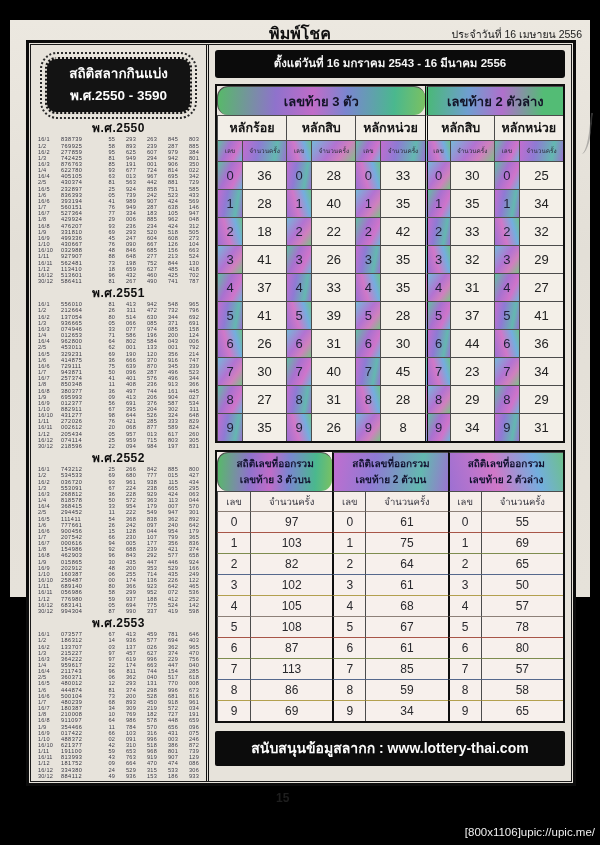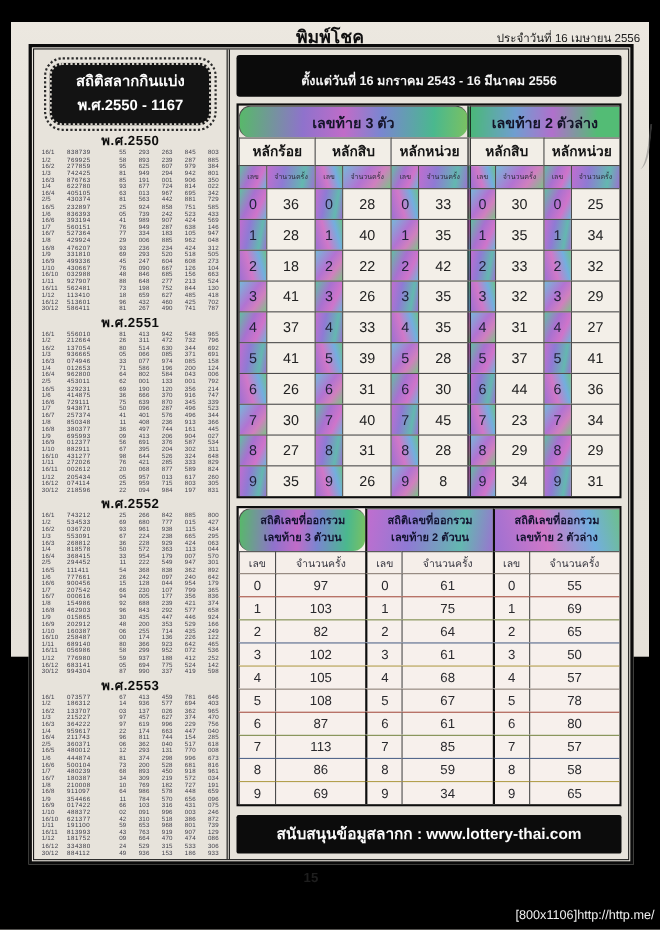--- a/index.html
+++ b/index.html
@@ -32,21 +32,21 @@
   .draw-row{display:grid;grid-template-columns:23px 40px 17px 21px 21px 21px 21px;
     font-size:5.6px;line-height:6.15px;color:#3b3b47;}
   .draw-row .c{text-align:right;padding-right:3px;letter-spacing:.2px;}
   .draw-row .c0{text-align:left;padding-right:0;}
   .draw-row .c1{text-align:left;letter-spacing:.45px;color:#33333f;}
   
   .right-col{flex:1;padding:4px 6px 0 6px;min-width:0;}
   .analysis-header{background:#0b0b0b;border-radius:3px;color:#f4f4f4;text-align:center;
     padding:3px 2px 6px;margin:1px 0 6px;}
   .analysis-title{font-size:19px;font-weight:bold;line-height:1.3;}
-  .analysis-subtitle{font-size:11.5px;font-weight:bold;margin-top:11px;}
+  .analysis-subtitle{font-size:11.5px;font-weight:bold;margin-top:1px;}
   .upper-table{display:grid;grid-template-columns:25px 1fr 25px 1fr 25px 1fr 25px 1fr 25px 1fr;
     border:2px solid #0e0e0e;background:#e9e5dd;}
   .lower-table{display:grid;grid-template-columns:33px 1fr 33px 1fr 33px 1fr;
     border:2px solid #0e0e0e;margin-top:7px;background:#f6efeb;}
   .cell{box-sizing:border-box;border-left:1px solid #4c4c4c;border-top:1px solid #4c4c4c;
     display:flex;align-items:center;justify-content:center;min-width:0;}
   .span6{grid-column:span 6;} .span4{grid-column:span 4;} .span2{grid-column:span 2;}
   .gdiv{border-left:3px double #0e0e0e;} .gdiv2{border-left:2px solid #0e0e0e;}
   .ugh{height:29px;font-weight:bold;font-size:13px;color:#141428;}
   .uph{height:25px;background:#f2eee7;font-weight:bold;font-size:12.5px;color:#141414;}
@@ -79,21 +79,21 @@
   <div class="page-header-title">พิมพ์โชค</div>
   <div class="issue-date">ประจำวันที่ 16 เมษายน 2556</div>
 
   <div class="main-box">
     <div class="box-inner">
 
       <div class="left-col">
         <div class="badge-outer">
           <div class="badge-inner">
             <div class="badge-line">สถิติสลากกินแบ่ง</div>
-            <div class="badge-line">พ.ศ.2550 - 1167</div>
+            <div class="badge-line">พ.ศ.2550 - 3590</div>
           </div>
         </div>
         <div>
             <div class="year-section">
               <div class="year-title">พ.ศ.2550</div>
               <div class="year-rows">
                 <div class="draw-row">
                   <div class="c c0">16/1</div>
                   <div class="c c1">838739</div>
                   <div class="c c2">55</div>
@@ -1184,14 +1184,14 @@
       </div>
 
     </div>
   </div>
 
   <div class="page-number">15</div>
   <div class="scribble"></div>
 </div>
 
 <div class="watermark-bar">
-  <span>[800x1106]http://http.me/</span>
+  <span>[800x1106]upic://upic.me/</span>
 </div>
 
 </body></html>

